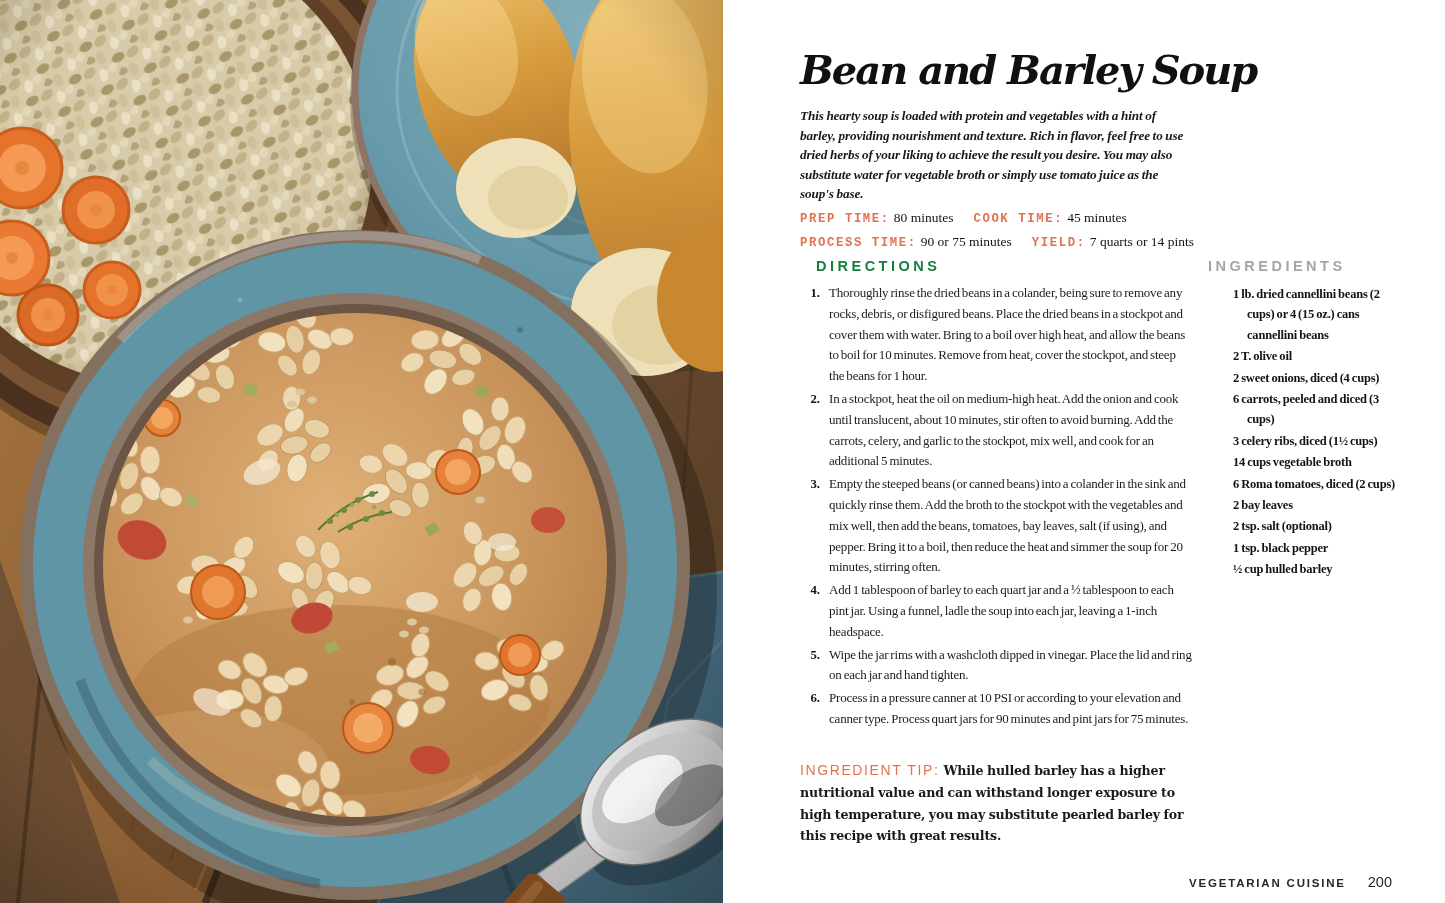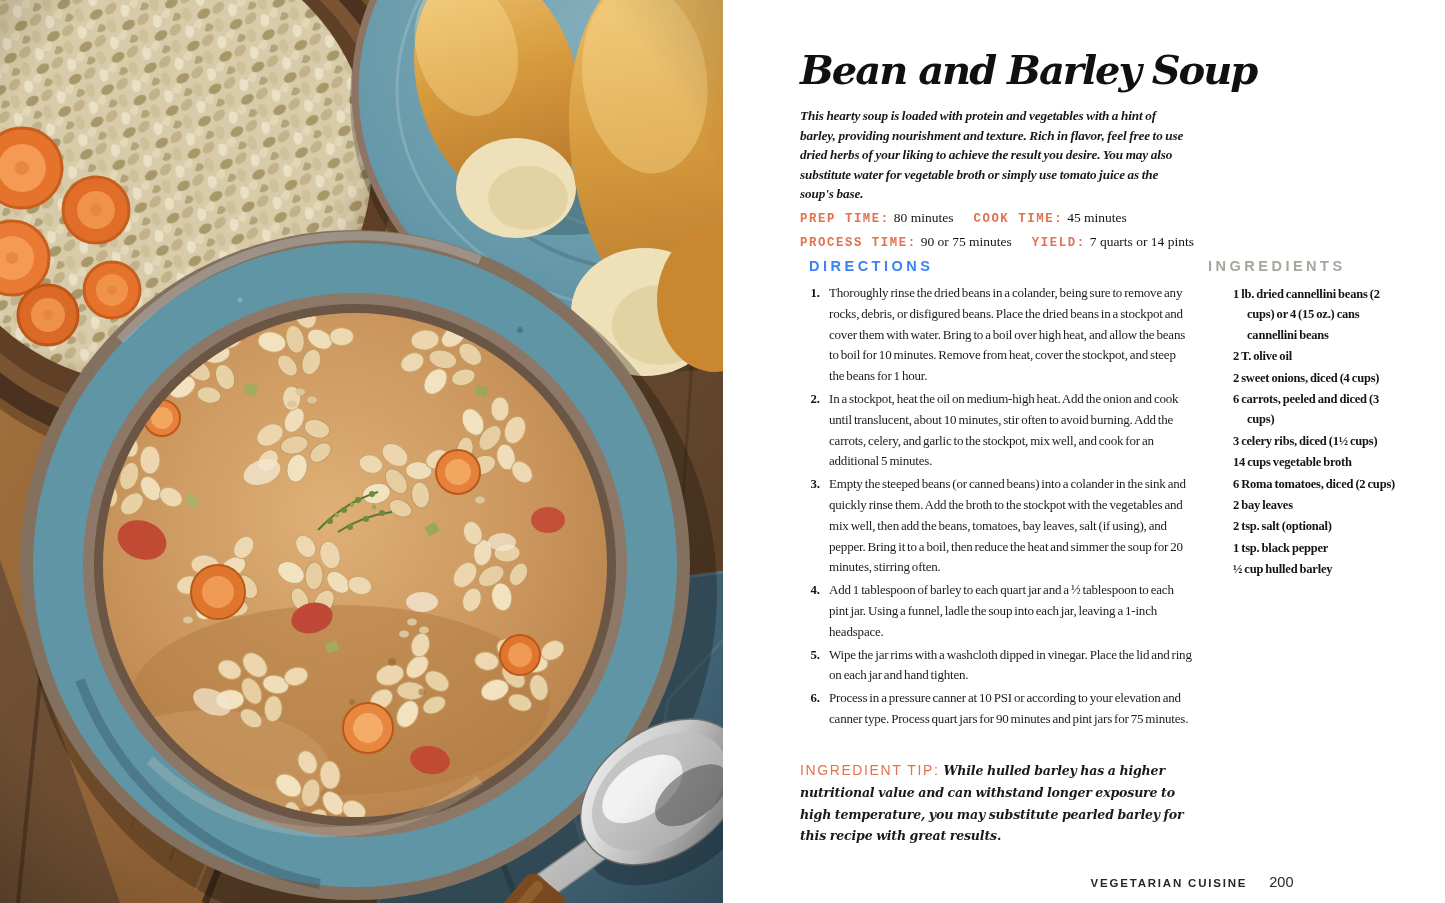--- a/index.html
+++ b/index.html
@@ -27,21 +27,21 @@
   .meta-label {
     font-family:Liberation Mono, monospace; font-weight:700;
     font-size:12.3px; letter-spacing:1.6px; color:#e3714d;
   }
   .meta-value { font-weight:400; font-size:13.5px; color:#141414; margin-right:16px; }
 
   .sec-head {
     position:absolute; font-family:"Liberation Sans", sans-serif; font-weight:700;
     font-size:14.5px; letter-spacing:3.5px; white-space:nowrap;
   }
-  .h-directions { left:9px; top:258px; color:#3b82f6;text-align:right; }
+  .h-directions { left:16px; top:258px; color:#15803d;text-align:right; }
   .h-ingredients { left:408px; top:258px; color:#a6a69e; }
 
   .steps { position:absolute; left:0; top:283px; width:392px; list-style:none; }
   .step { display:flex; margin-bottom:2px; }
   .step-num {
     flex:0 0 20px; text-align:right; margin-right:9px; font-weight:700;
     font-size:12.8px; line-height:20.8px; color:#141414;
   }
   .step-text {
     font-size:13px; line-height:20.8px; letter-spacing:-0.2px; word-spacing:-1px;
@@ -54,27 +54,27 @@
     letter-spacing:-0.2px; word-spacing:-0.8px; color:#141414;
     padding-left:14px; text-indent:-14px; margin-bottom:1px;margin-left:25px;
   }
 
   .tip { position:absolute; left:0; top:760px; width:396px; line-height:20.8px; }
   .tip-label {
     font-family:"Liberation Sans", sans-serif; font-weight:400; font-size:14px;
     letter-spacing:1.6px; color:#e3714d;
   }
   .tip-text {
-    font-family:"DejaVu Serif", serif; font-style:italic; font-weight:700;
+    font-family:"DejaVu Serif", serif; font-weight:700;
     font-size:12.6px; letter-spacing:-0.2px; word-spacing:-0.5px; color:#1a1a1a;
   }
 
   .footer {
     position:absolute; right:0; top:856px; width:400px;
-    display:flex; justify-content:center; align-items:baseline; gap:22px;
+    display:flex; justify-content:flex-end; align-items:baseline; gap:22px;
   }
   .footer-section {
     font-family:"Liberation Sans", sans-serif; font-weight:700; font-size:11.5px;
     letter-spacing:1.8px; color:#26262e;
   }
   .footer-page {
     font-family:"Liberation Sans", sans-serif; font-weight:400; font-size:14.5px;
     color:#26262e;
     margin-top:18px;
   }

